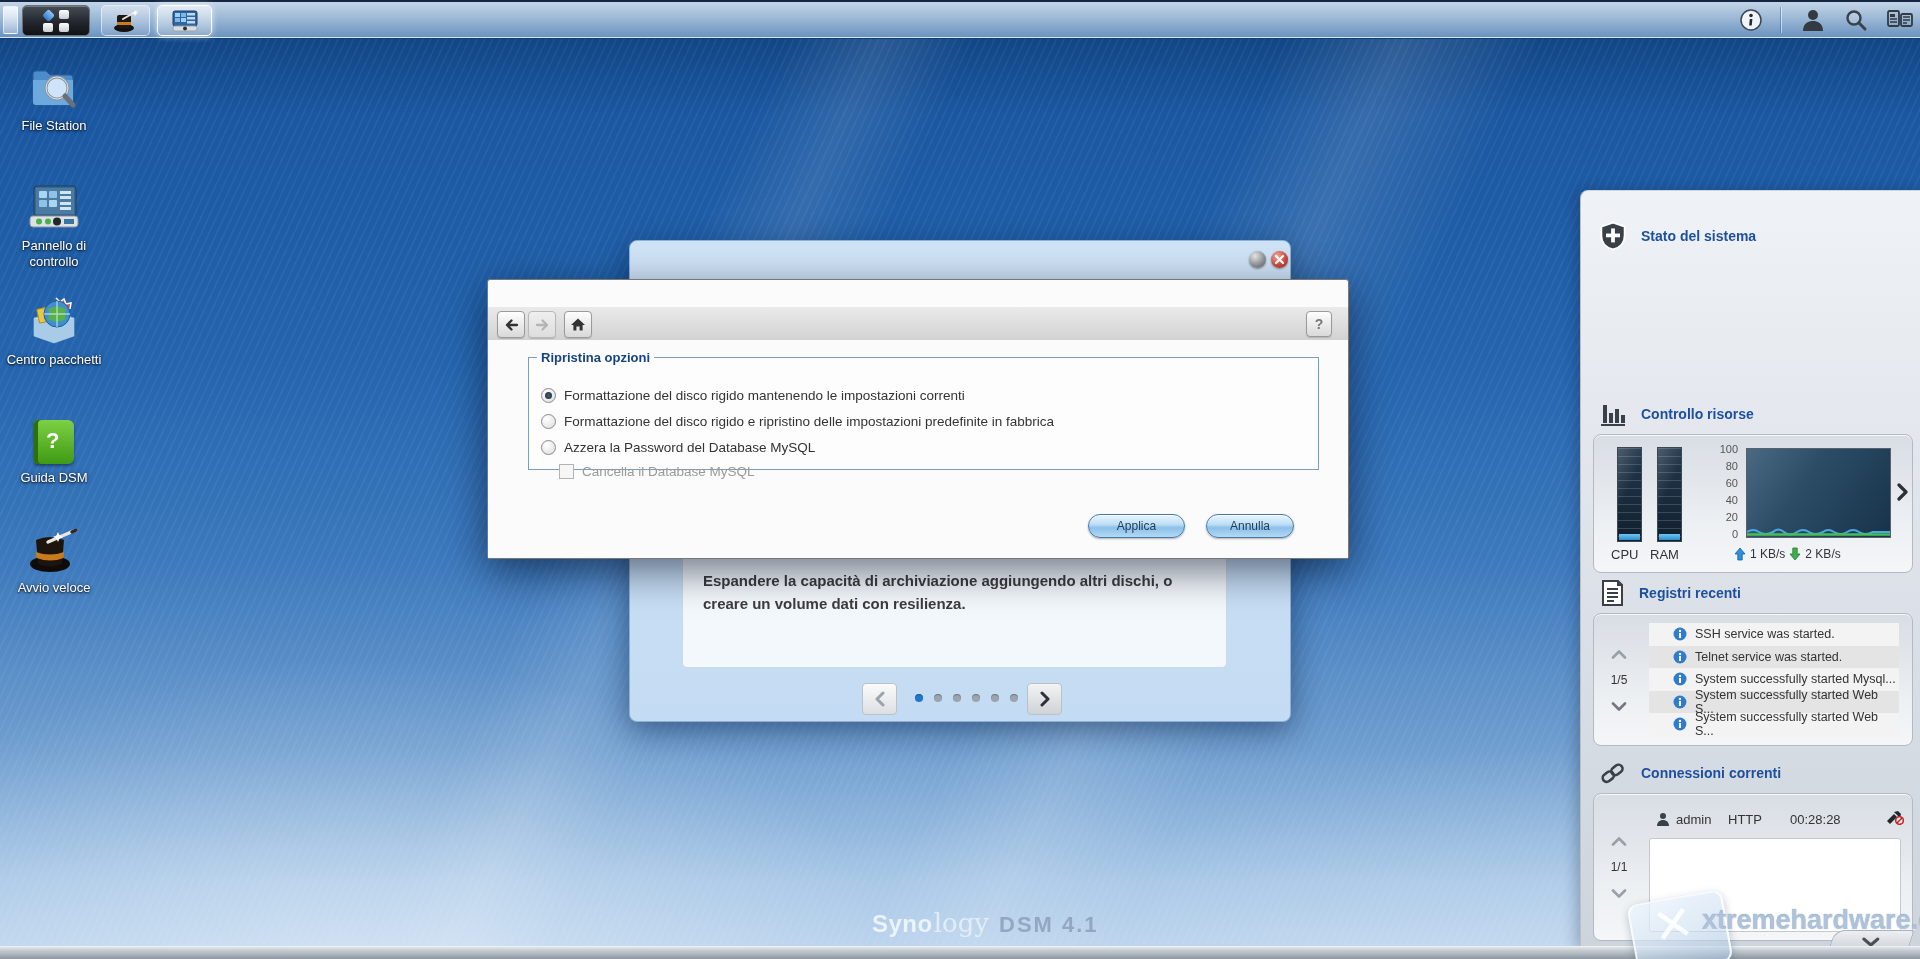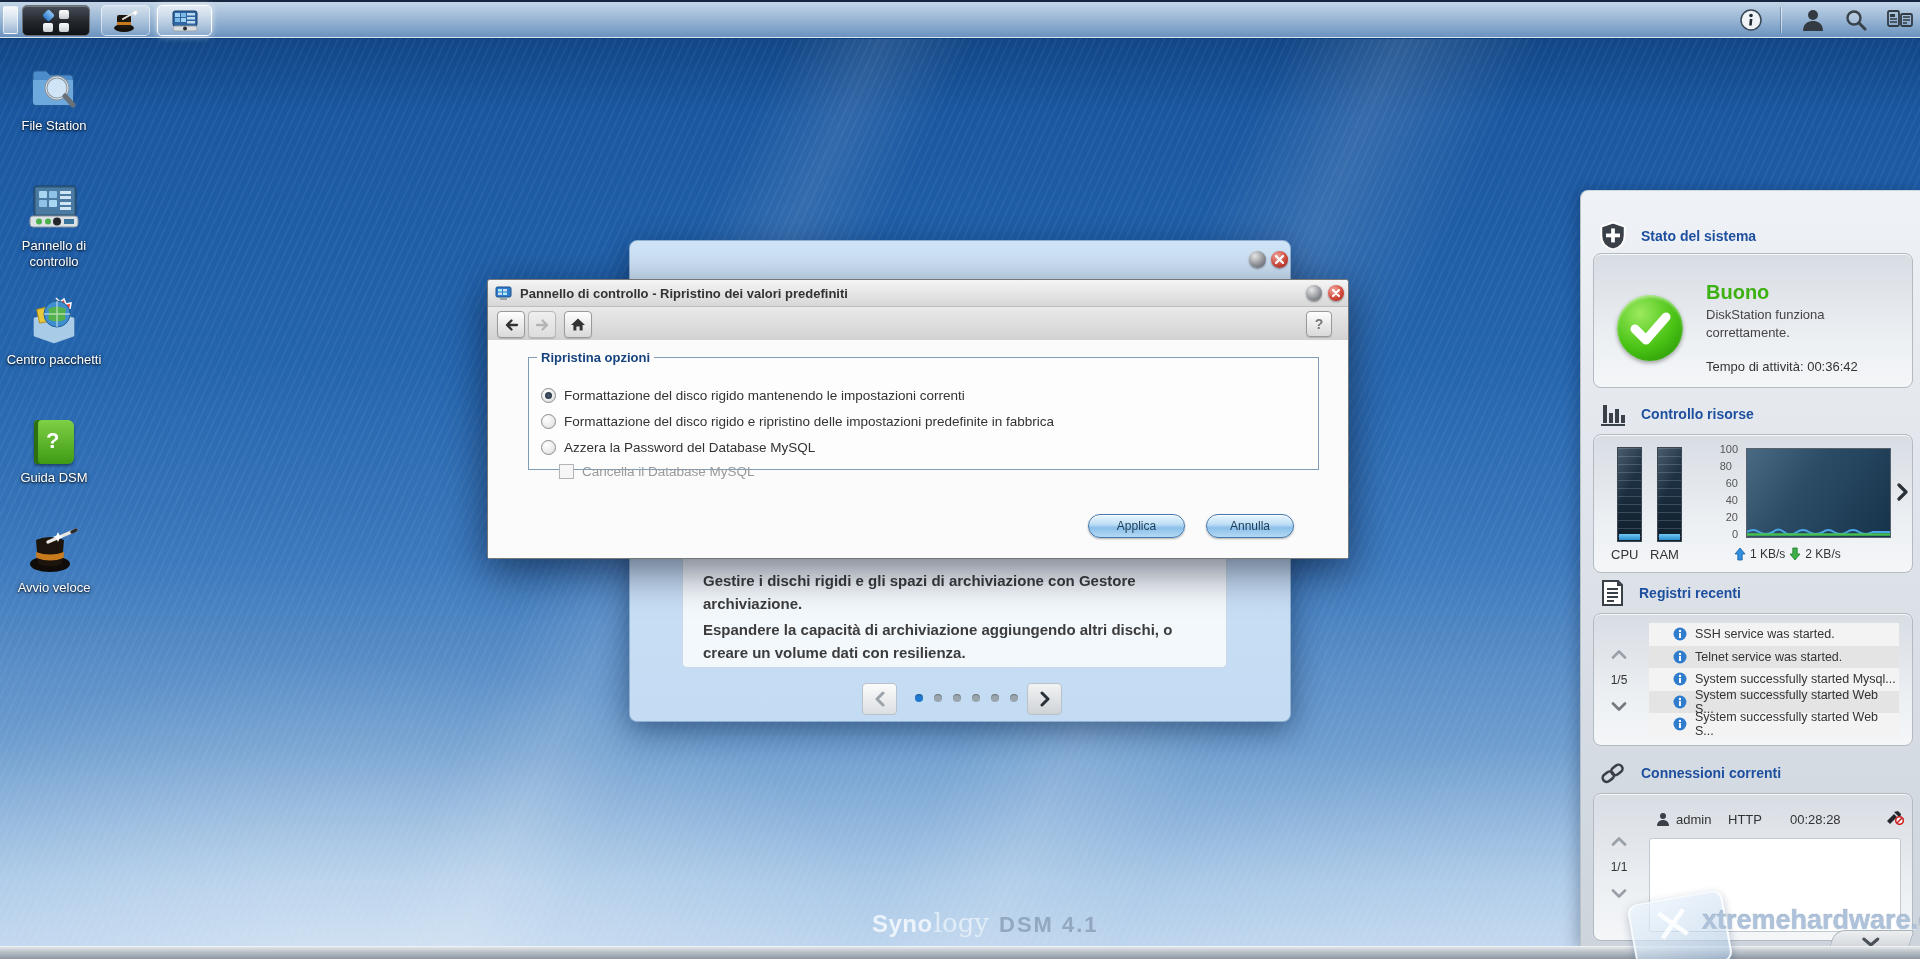--- a/index.html
+++ b/index.html
@@ -307,21 +307,20 @@
 </div>
 
 <div class="swin">
   <span class="sphere" style="left:619px;top:10px"></span>
   <span class="sphere red" style="left:641px;top:10px">
     <svg viewBox="0 0 17 17">
         <path d="M5 5 L12 12 M12 5 L5 12" stroke="#fff" stroke-width="2.4" stroke-linecap="round"></path>
       </svg>
   </span>
   <div class="sdesc">
-    <p>Gestire i dischi rigidi e gli spazi di archiviazione con Gestore archiviazione.</p>
     <p>Espandere la capacità di archiviazione aggiungendo altri dischi, o creare un volume dati con resilienza.</p>
   </div>
   <div class="carousel">
     <span class="car-btn car-prev">
       <svg width="12" height="16" viewBox="0 0 12 16">
           <path d="M9 2 L3 8 L9 14" fill="none" stroke="#9aa2aa" stroke-width="3" stroke-linecap="round" stroke-linejoin="round"></path>
         </svg>
     </span>
     <span class="dots">
       <i class="dot on"></i>
@@ -333,37 +332,20 @@
     </span>
     <span class="car-btn car-next">
       <svg width="12" height="16" viewBox="0 0 12 16">
           <path d="M3 2 L9 8 L3 14" fill="none" stroke="#2b3138" stroke-width="3" stroke-linecap="round" stroke-linejoin="round"></path>
         </svg>
     </span>
   </div>
 </div>
 
 <div class="dialog">
-  <div class="dlg-titlebar">
-    <svg width="17" height="15" viewBox="0 0 17 15" style="margin-left:7px">
-      <rect x="1" y="1" width="15" height="10" rx="1.5" fill="#2f7ccc" stroke="#1b4f88"></rect>
-      <rect x="3" y="3" width="4" height="2.5" fill="#aee"></rect>
-        <rect x="8" y="3" width="4" height="2.5" fill="#cde"></rect>
-      <rect x="3" y="6.5" width="4" height="2.5" fill="#cde"></rect>
-        <rect x="8" y="6.5" width="4" height="2.5" fill="#aee"></rect>
-      <rect x="5" y="12" width="7" height="2" fill="#9aa2aa"></rect>
-    </svg>
-    <span class="dlg-title">Pannello di controllo - Ripristino dei valori predefiniti</span>
-    <span class="sphere" style="left:818px;top:5px;width:16px;height:16px"></span>
-    <span class="sphere red" style="left:840px;top:5px;width:16px;height:16px">
-      <svg viewBox="0 0 16 16">
-          <path d="M5 5 L11 11 M11 5 L5 11" stroke="#fff" stroke-width="2.2" stroke-linecap="round"></path>
-        </svg>
-    </span>
-  </div>
 
   <div class="dlg-toolbar">
     <span class="nav-btn" style="left:9px">
       <svg width="15" height="14" viewBox="0 0 15 14">
         <path d="M13 7 H3 M7.5 2.5 L3 7 L7.5 11.5" fill="none" stroke="#333" stroke-width="2.3" stroke-linecap="round" stroke-linejoin="round"></path>
       </svg>
     </span>
     <span class="nav-btn dis" style="left:40px">
       <svg width="15" height="14" viewBox="0 0 15 14">
         <path d="M2 7 H12 M7.5 2.5 L12 7 L7.5 11.5" fill="none" stroke="#b4b4b4" stroke-width="2.3" stroke-linecap="round" stroke-linejoin="round"></path>
@@ -406,30 +388,20 @@
 
 <div class="sidebar">
 
   <div class="wg-head" style="top:30px">
     <svg width="28" height="30" viewBox="0 0 24 25">
       <path d="M12 1 L22 4.5 V12 C22 19 17 22.8 12 24 C7 22.8 2 19 2 12 V4.5 Z" fill="#3a4047" stroke="#fff" stroke-width="1.6"></path>
       <rect x="10.4" y="6" width="3.2" height="12" fill="#fff"></rect>
         <rect x="6" y="10.4" width="12" height="3.2" fill="#fff"></rect>
     </svg>
     <span class="t">Stato del sistema</span>
-  </div>
-  <div class="card" style="top:62px;height:133px">
-    <div class="gsphere">
-      <svg width="66" height="66" viewBox="0 0 66 66">
-          <path d="M18 34 L29 45 L49 22" fill="none" stroke="#fff" stroke-width="9" stroke-linecap="round" stroke-linejoin="round"></path>
-        </svg>
-    </div>
-    <div class="status-name">Buono</div>
-    <div class="status-desc">DiskStation funziona correttamente.</div>
-    <div class="status-uptime">Tempo di attività: 00:36:42</div>
   </div>
 
   <div class="wg-head" style="top:210px">
     <svg width="28" height="26" viewBox="0 0 28 26">
       <path d="M2 24 H26" stroke="#3a4047" stroke-width="2"></path>
       <rect x="4" y="4" width="4" height="18" fill="#3a4047"></rect>
         <rect x="10" y="12" width="4" height="10" fill="#3a4047"></rect>
       <rect x="16" y="8" width="4" height="14" fill="#3a4047"></rect>
         <rect x="22" y="14" width="4" height="8" fill="#3a4047"></rect>
     </svg>
@@ -438,21 +410,21 @@
   <div class="card" style="top:243px;height:137px">
     <div class="gauge" style="left:23px">
         <span class="fill"></span>
       </div>
     <div class="gauge" style="left:63px">
         <span class="fill"></span>
       </div>
     <span class="gauge-lb" style="left:17px">CPU</span>
     <span class="gauge-lb" style="left:56px">RAM</span>
     <span class="axis" style="left:118px;top:8px">100</span>
-    <span class="axis" style="left:112px;top:25px">80</span>
+    <span class="axis" style="left:118px;top:25px">80</span>
     <span class="axis" style="left:118px;top:42px">60</span>
     <span class="axis" style="left:118px;top:59px">40</span>
     <span class="axis" style="left:118px;top:76px">20</span>
     <span class="axis" style="left:118px;top:93px">0</span>
     <div class="plot">
       <svg width="143" height="88" viewBox="0 0 143 88">
         <path d="M0 83 q6-4 12 0 t14 0 q5-5 11 0 t13 0 q6-4 12 0 t14 0 q5-4 11 0 t13 0 q6-4 12 0 t14 0 h17" fill="none" stroke="#4aa8e8" stroke-width="2"></path>
         <path d="M0 85.5 H143" stroke="#46c050" stroke-width="2.5"></path>
       </svg>
     </div>

